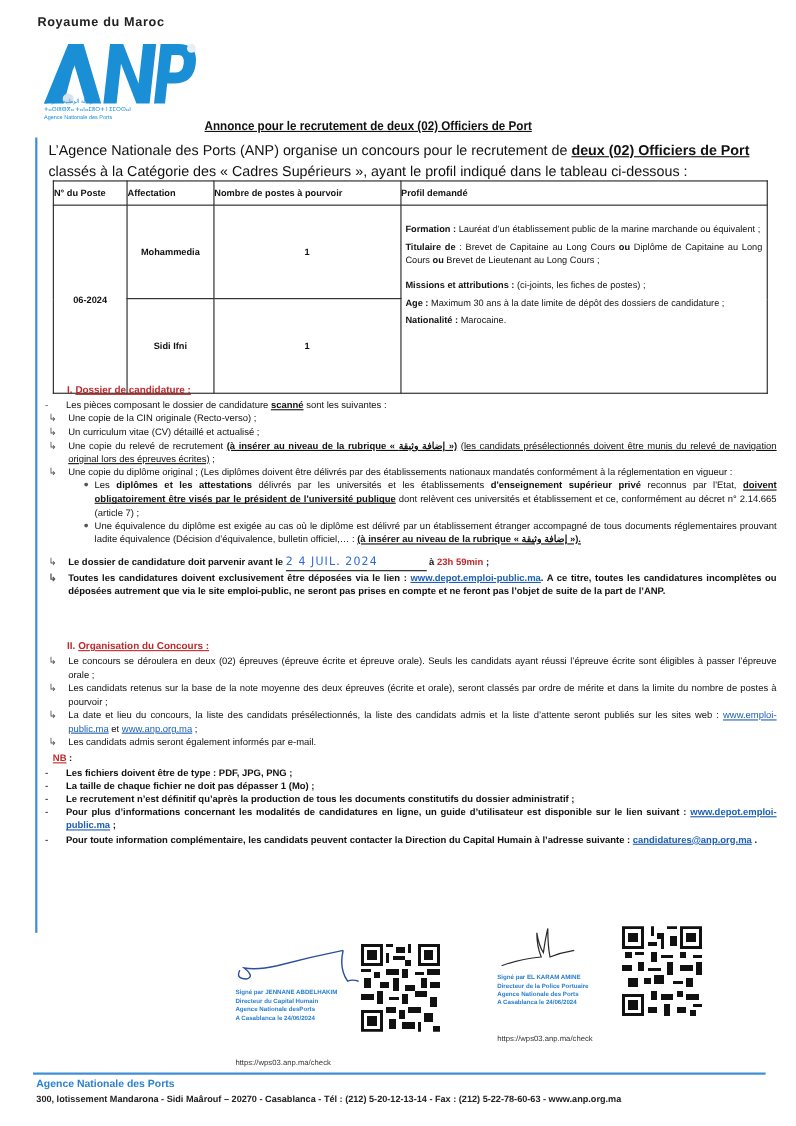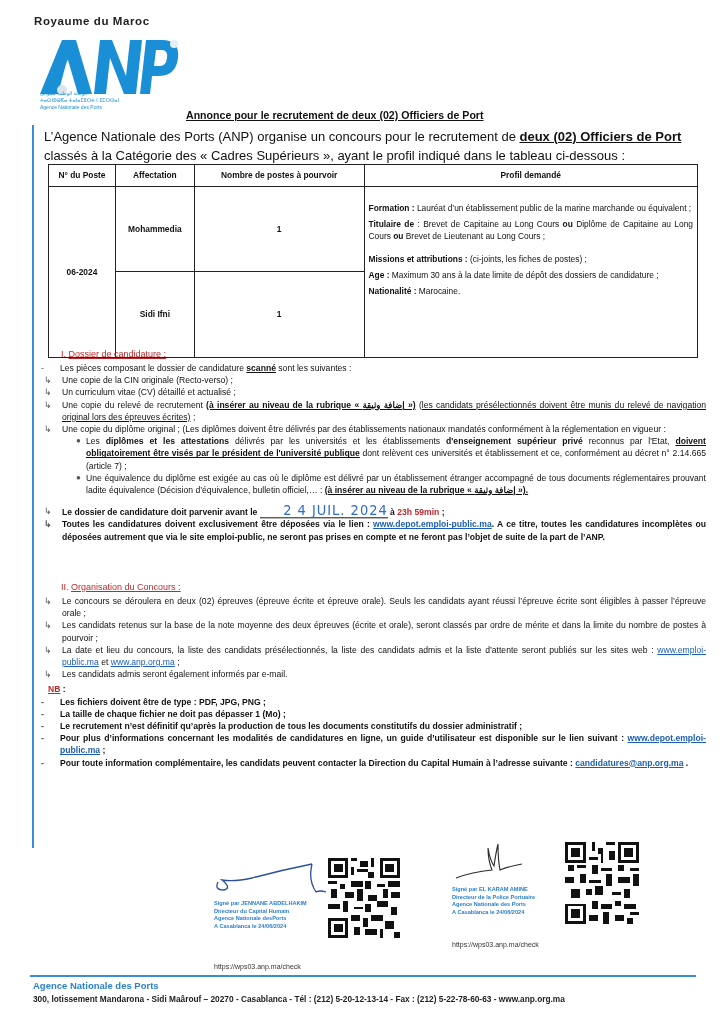--- a/index.html
+++ b/index.html
@@ -12,41 +12,41 @@
   .logo-text .ar { color: #1a8fd6; }
   .doc-title { position: absolute; left: 186px; top: 108px; font-family: "Liberation Sans", sans-serif; font-weight: bold; font-size: 11.5px; text-decoration: underline; color: #111; transform: scaleX(0.92); transform-origin: left; }
 
   .left-bar { position: absolute; left: 32px; top: 125px; width: 2px; height: 723px; background: #3b8ed6; }
 
   .intro { position: absolute; left: 44px; top: 128px; width: 660px; font-size: 13px; line-height: 1.45; }
   .intro b { text-decoration: underline; }
 
   table.posts { position: absolute; left: 48px; top: 164px; width: 650px; border-collapse: collapse; font-size: 8.4px; }
   table.posts th, table.posts td { border: 1.3px solid #222; }
-  table.posts th { height: 22px; font-weight: bold; text-align: center; }
+  table.posts th { height: 22px; font-weight: bold; text-align: left; }
   table.posts td.center { text-align: center; font-weight: bold; vertical-align: middle; }
   table.posts td.profile { padding: 16px 4px 4px 4px; vertical-align: top; line-height: 1.4; text-align: justify; }
   .profile p { margin-bottom: 4px; }
   .profile p.gap { margin-bottom: 12px; }
 
-  .section-head { position: absolute; left: 38px; font-weight: normal; font-size: 9px; color: #c0282c; padding-left: 23px; }
+  .section-head { position: absolute; left: 38px; font-weight: bold; font-size: 9px; color: #c0282c; padding-left: 23px; }
   .section-head span.t { text-decoration: underline; }
 
   .block { position: absolute; left: 38px; width: 668px; font-size: 8.6px; line-height: 1.42; }
   .row { position: relative; padding-left: 24px; text-align: justify; }
   .row .mk { position: absolute; left: 6px; top: 0; color: #555; font-size: 9px; }
   .row.dash { padding-left: 22px; }
   .row.dash .mk { left: 3px; }
   .row.bullet { padding-left: 48px; }
   .row.bullet .mk { left: 38px; font-size: 8px; }
   .u { text-decoration: underline; }
   .b { font-weight: bold; }
   .red { color: #c0282c; font-weight: bold; }
   .link { color: #1d5fb4; text-decoration: underline; }
-  .stamp { display: inline-block; width: 128px; border-bottom: 1px solid #222; text-align: right; color: #2f6ad0; font-size: 13px; font-family: "DejaVu Sans", sans-serif; letter-spacing: 1px; transform: scaleY(1.05); line-height: 12px; }
+  .stamp { display: inline-block; width: 128px; border-bottom: 1px solid #222; text-align: left; color: #2f6ad0; font-size: 10px; font-family: "DejaVu Sans", sans-serif; letter-spacing: 1px; transform: scaleY(1.05); line-height: 12px; }
 
   .nb { color: #c0282c; font-weight: bold; text-decoration: underline; }
 
   .sig { position: absolute; font-size: 5.6px; line-height: 1.35; color: #2a7fd0; font-weight: bold; }
   .sig-url { position: absolute; font-size: 7px; color: #333; }
   .qr { position: absolute; width: 72px; height: 80px; }
 
   .footer-rule { position: absolute; left: 30px; top: 975px; width: 666px; height: 2px; background: #3b8ed6; }
   .footer-org { position: absolute; left: 33px; top: 980px; font-size: 9.5px; font-weight: bold; color: #2a7fd0; }
   .footer-addr { position: absolute; left: 33px; top: 994px; font-size: 8.3px; font-weight: bold; color: #222; }

